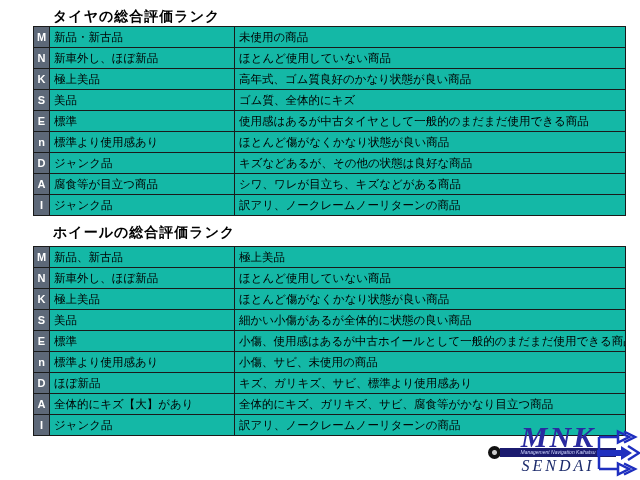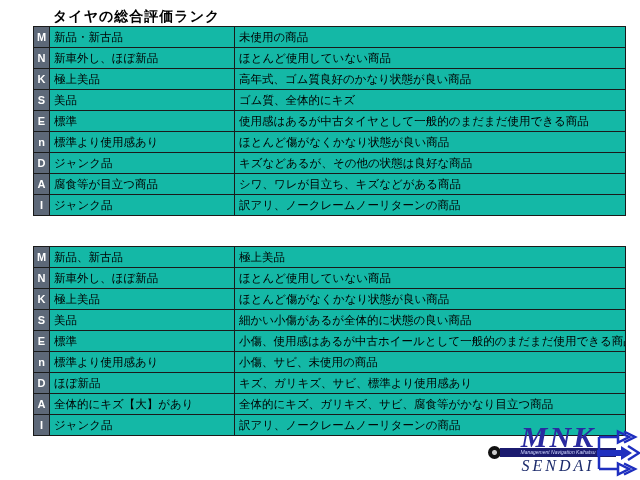--- a/index.html
+++ b/index.html
@@ -124,20 +124,21 @@
       <td class="desc">シワ、ワレが目立ち、キズなどがある商品</td>
     </tr>
     <tr>
       <td class="code">I</td>
       <td class="label">ジャンク品</td>
       <td class="desc">訳アリ、ノークレームノーリターンの商品</td>
     </tr>
   </tbody>
     </table>
 
+  <div class="tbl-title" id="title-2">ホイールの総合評価ランク</div>
 
   <table class="rank" id="table-2">
     <tbody>
         <tr>
       <td class="code">M</td>
       <td class="label">新品、新古品</td>
       <td class="desc">極上美品</td>
     </tr>
     <tr>
       <td class="code">N</td>

